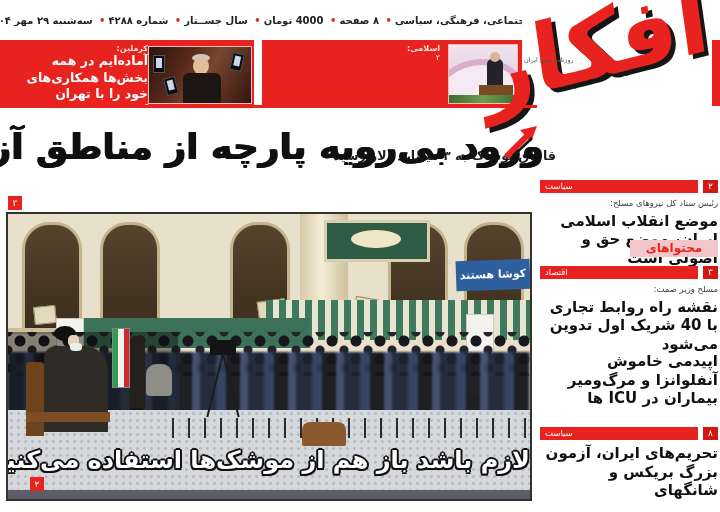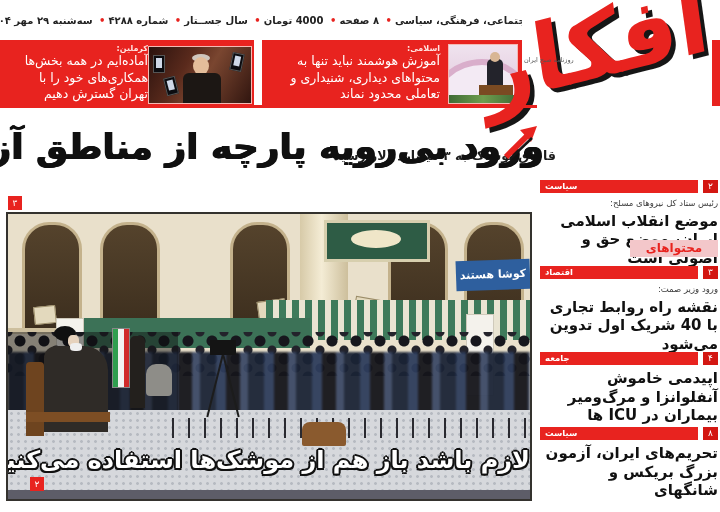--- a/index.html
+++ b/index.html
@@ -12,21 +12,21 @@
   .info span{display:inline-block;}
   .info span:not(:last-child)::after{content:"•";color:#e8231f;margin:0 3px;font-size:10px;}
 
   
   .band{top:40px;left:0;width:720px;height:66px;background:#e8231f;}
   .band-gap{top:40px;left:254px;width:8px;height:66px;background:#fff;}
   .rule{top:105px;left:0;width:537px;height:3px;background:#e8231f;}
 
   .boxtext{color:#fff;direction:rtl;text-align:right;}
   .box-label{font-size:8px;color:#ffe3e0;font-weight:bold;}
-  .box-head{font-size:12.5px;font-weight:normal;line-height:1.32;}
+  .box-head{font-size:12.5px;font-weight:bold;line-height:1.32;}
   .box-num{font-size:8px;color:#fff;}
 
   .inset{border:1px solid #f4b9b4;overflow:hidden;}
   
   .ph1{background:linear-gradient(120deg,#2a120e 0%,#5a2a1c 35%,#7a4630 55%,#31150f 100%);}
   .ph1 .face{position:absolute;left:44px;top:10px;width:16px;height:18px;border-radius:50%;background:#e4bd9a;}
   .ph1 .hair{position:absolute;left:43px;top:7px;width:18px;height:8px;border-radius:50%;background:#cfc6bd;}
   .ph1 .suit{position:absolute;left:34px;top:26px;width:38px;height:32px;border-radius:6px 6px 0 0;background:#1c1714;}
   .ph1 .phone{position:absolute;width:10px;height:16px;background:#0c0c10;border:1px solid #555;}
   .ph1 .phone i{display:block;margin:2px;width:6px;height:10px;background:#cfd8e8;}
@@ -79,21 +79,21 @@
   .leader-beard{position:absolute;left:62px;top:129px;width:12px;height:8px;border-radius:40%;background:#efefef;}
   .stool{position:absolute;left:294px;top:208px;width:44px;height:24px;background:#8a5a2e;border-radius:8px 8px 2px 2px;}
   .cap-label{position:absolute;left:110px;top:216px;width:220px;text-align:center;font-size:12px;font-weight:bold;font-style:italic;color:#cf2424;text-shadow:0 0 3px #fff,1px 1px 0 #fff,-1px -1px 0 #fff;}
   .cap-main{position:absolute;left:0;top:232px;width:522px;text-align:center;font-size:24px;font-weight:bold;color:#fff;white-space:nowrap;text-shadow:-2px 0 #111,2px 0 #111,0 -2px #111,0 2px #111,-1.5px -1.5px #111,1.5px 1.5px #111,-1.5px 1.5px #111,1.5px -1.5px #111;}
   .photo-pg{position:absolute;left:22px;top:263px;}
 
   
   .side-item{left:540px;width:178px;direction:rtl;}
   .side-bar{position:relative;height:13px;margin-bottom:4px;}
   .side-bar .barfill{position:absolute;left:0;top:0;width:158px;height:13px;background:#e8231f;}
-  .side-bar .cat{position:absolute;left:5px;top:0;height:28px;line-height:13px;color:#fff;font-size:8.5px;font-weight:bold;}
+  .side-bar .cat{position:absolute;left:5px;top:0;height:28px;line-height:13px;color:#fff;font-size:8.5px;font-weight:normal;}
   .side-bar .num{position:absolute;right:0;top:0;width:15px;height:13px;background:#d31712;color:#fff;font-size:9px;text-align:center;line-height:13px;}
   .side-kicker{font-size:8.5px;color:#3c3c3c;text-align:right;line-height:1.5;margin-bottom:2px;}
   .side-head{font-size:15px;font-weight:bold;color:#111;text-align:right;line-height:1.24;}
   .col-banner{top:240px;left:630px;width:88px;height:17px;background:#f3c7ca;color:#e8231f;font-size:12px;font-weight:bold;text-align:center;line-height:17px;}
 </style>
 </head>
 <body>
 
 <div id="page">
 
@@ -124,21 +124,20 @@
     <span class="phone" style="left:82px;top:6px;transform:rotate(12deg);">
         <i></i>
       </span>
     <span class="phone" style="left:16px;top:30px;transform:rotate(-14deg);">
         <i></i>
       </span>
   </div>
 
   <div class="abs boxtext" style="left:268px;top:44px;width:172px;">
     <div class="box-label">اسلامی:</div>
-    <div class="box-head">آموزش هوشمند نباید تنها به محتواهای دیداری، شنیداری و تعاملی محدود نماند</div>
     <div class="box-num">۲</div>
   </div>
   <div class="abs inset ph2" style="left:448px;top:44px;width:68px;height:58px;">
     <span class="archp"></span>
       <span class="man"></span>
       <span class="manhead"></span>
       <span class="podium"></span>
       <span class="plants"></span>
   </div>
 
@@ -210,30 +209,25 @@
   </div>
 
   <div class="abs col-banner">محتواهای</div>
 
   <div class="abs side-item" style="top:266px;">
     <div class="side-bar">
       <span class="barfill"></span>
       <span class="cat">اقتصاد</span>
       <span class="num">۳</span>
     </div>
-    <div class="side-kicker">ورود وزیر صمت:</div>
+    <div class="side-kicker">مسلح وزیر صمت:</div>
     <div class="side-head">نقشه راه روابط تجاری با 40 شریک اول تدوین می‌شود</div>
   </div>
 
   <div class="abs side-item" style="top:352px;">
-    <div class="side-bar">
-      <span class="barfill"></span>
-      <span class="cat">جامعه</span>
-      <span class="num">۴</span>
-    </div>
     <div class="side-head">اپیدمی خاموش آنفلوانزا و مرگ‌ومیر بیماران در ICU ها</div>
   </div>
 
   <div class="abs side-item" style="top:427px;">
     <div class="side-bar">
       <span class="barfill"></span>
       <span class="cat">سیاست</span>
       <span class="num">۸</span>
     </div>
     <div class="side-head">تحریم‌های ایران، آزمون بزرگ بریکس و شانگهای</div>

